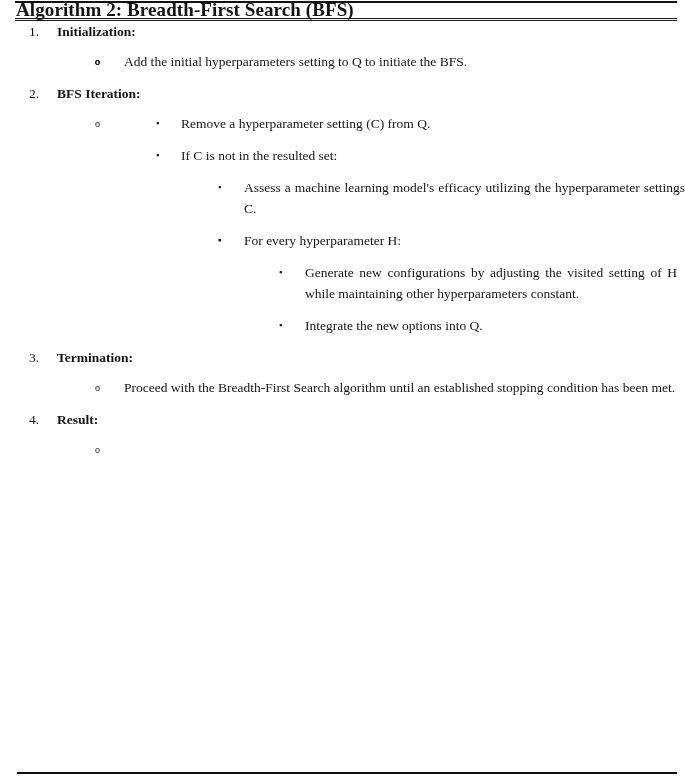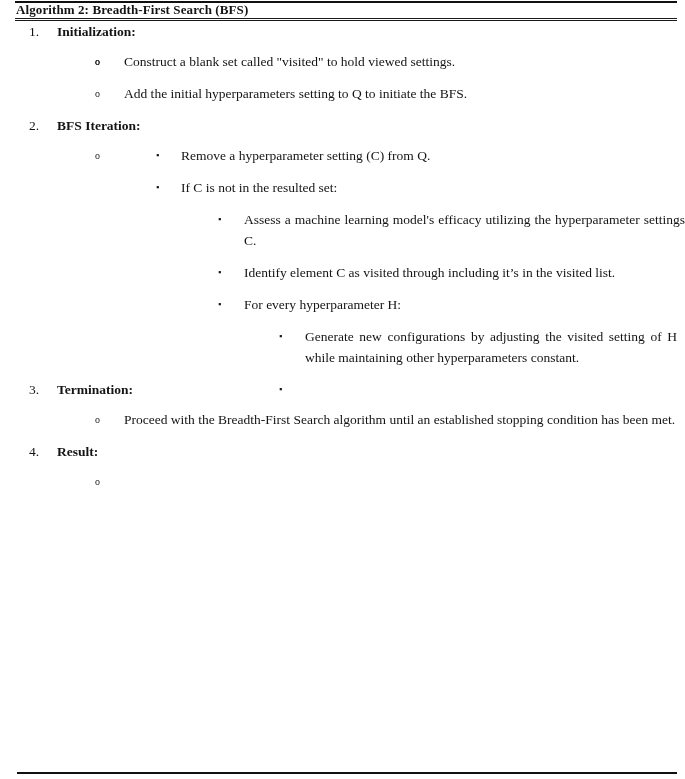--- a/index.html
+++ b/index.html
@@ -47,21 +47,21 @@
     width: 660px;
     height: 2px;
     background: #101010;
   }
 
   
   .alg-header {
     position: absolute;
     left: 16px;
     top: 2px;
-    font-size: 13px;
+    font-size: 19px;
     font-weight: bold;
     line-height: 15px;
     letter-spacing: 0.1px;
     white-space: nowrap;
   }
 
   
   .body-list {
     position: absolute;
     left: 0;
@@ -140,21 +140,20 @@
   <div class="rule-header-under"></div>
 
   <div class="body-list">
       <div class="step">
         <div class="step-head"><span class="step-num">1.</span><span>Initialization:</span></div>
         <div class="row lvl2">
           <span class="bullet">o</span>
         </div>
         <div class="row lvl2">
           <span class="bullet">o</span>
-          <span class="txt last-line-left">Construct a blank set called "visited" to hold viewed settings.</span>
         </div>
         <div class="row lvl2">
           <span class="bullet">o</span>
           <span class="txt last-line-left">Add the initial hyperparameters setting to Q to initiate the BFS.</span>
         </div>
       </div>
       <div class="step">
         <div class="step-head"><span class="step-num">2.</span><span>BFS Iteration:</span></div>
         <div class="row lvl2">
           <span class="bullet">o</span>
@@ -166,32 +165,32 @@
         <div class="row lvl3">
           <span class="bullet">▪</span>
           <span class="txt last-line-left">If C is not in the resulted set:</span>
         </div>
         <div class="row lvl4">
           <span class="bullet">▪</span>
           <span class="txt last-line-left">Assess a machine learning model's efficacy utilizing the hyperparameter settings C.</span>
         </div>
         <div class="row lvl4">
           <span class="bullet">▪</span>
-          <span class="txt last-line-left">Identify element C as visited through including it’s in the visited list.</span>
         </div>
         <div class="row lvl4">
           <span class="bullet">▪</span>
           <span class="txt last-line-left">For every hyperparameter H:</span>
         </div>
         <div class="row lvl5">
           <span class="bullet">▪</span>
           <span class="txt last-line-left">Generate new configurations by adjusting the visited setting of H while maintaining other hyperparameters constant.</span>
         </div>
         <div class="row lvl5">
           <span class="bullet">▪</span>
+          <span class="txt last-line-left">Integrate the new options into Q.</span>
         </div>
       </div>
       <div class="step">
         <div class="step-head"><span class="step-num">3.</span><span>Termination:</span></div>
         <div class="row lvl2">
           <span class="bullet">o</span>
           <span class="txt last-line-left">Proceed with the Breadth-First Search algorithm until an established stopping condition has been met.</span>
         </div>
       </div>
       <div class="step">

